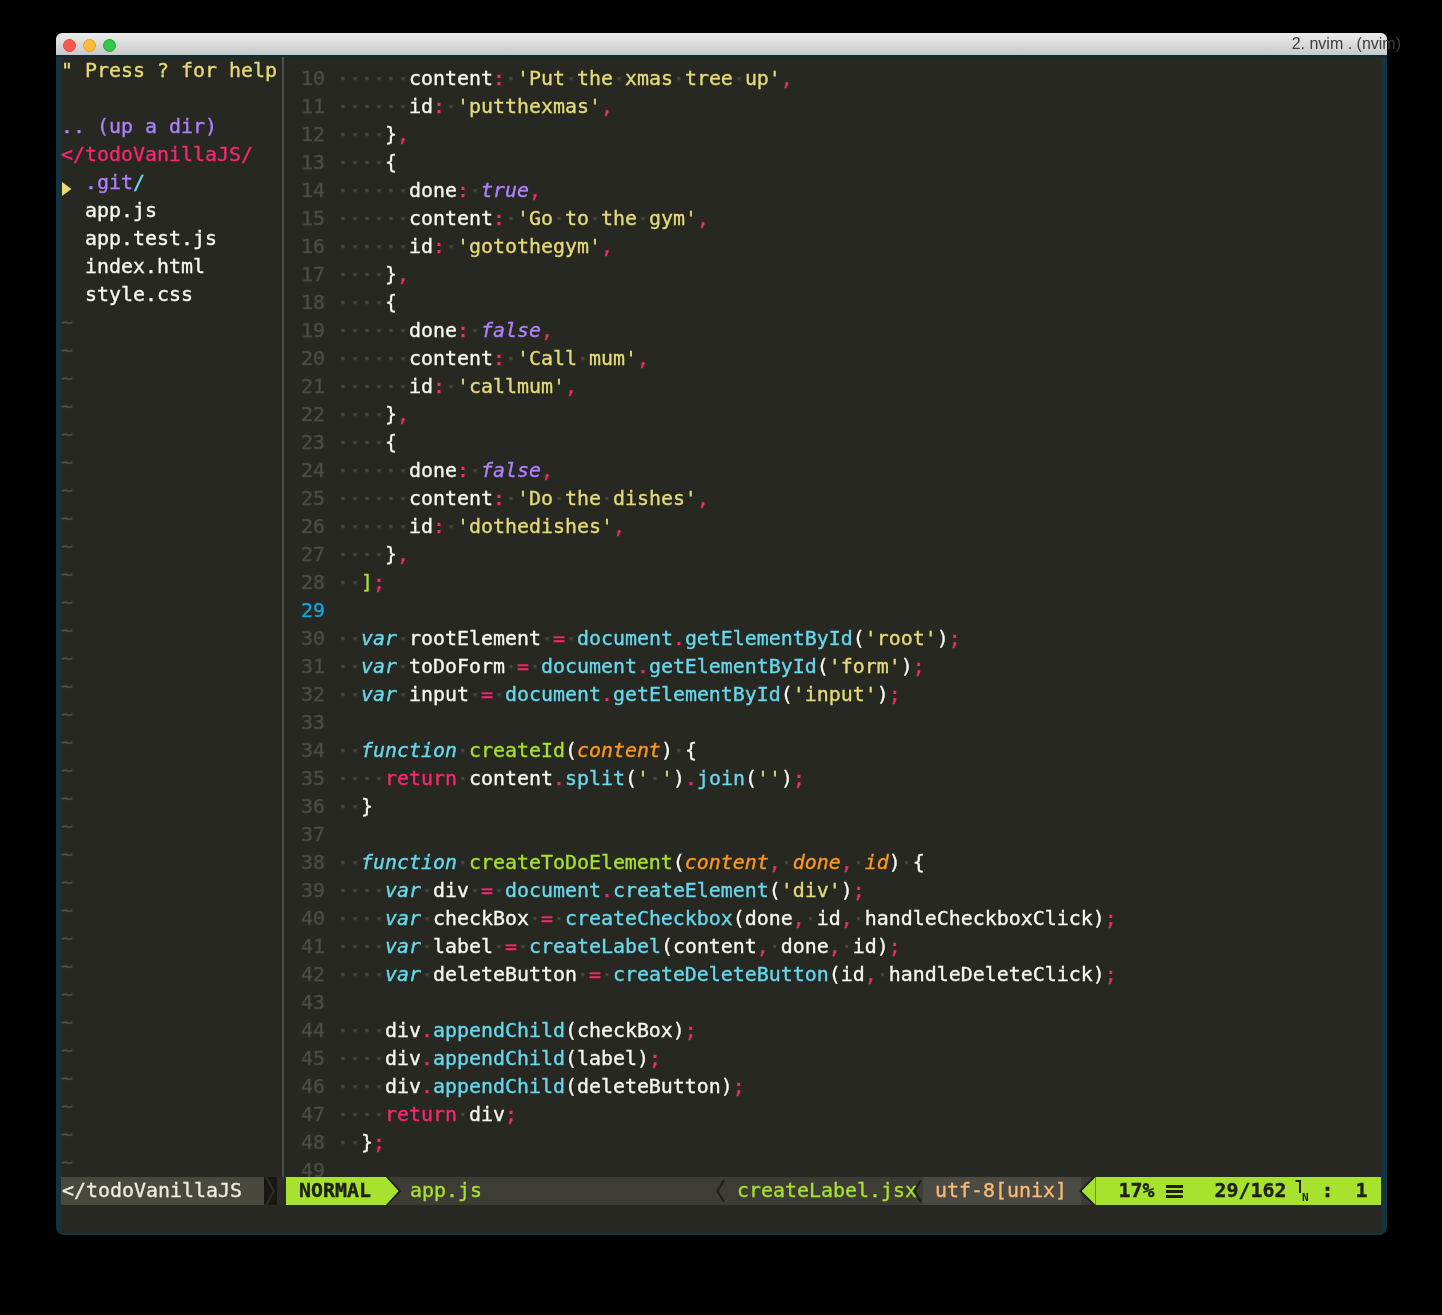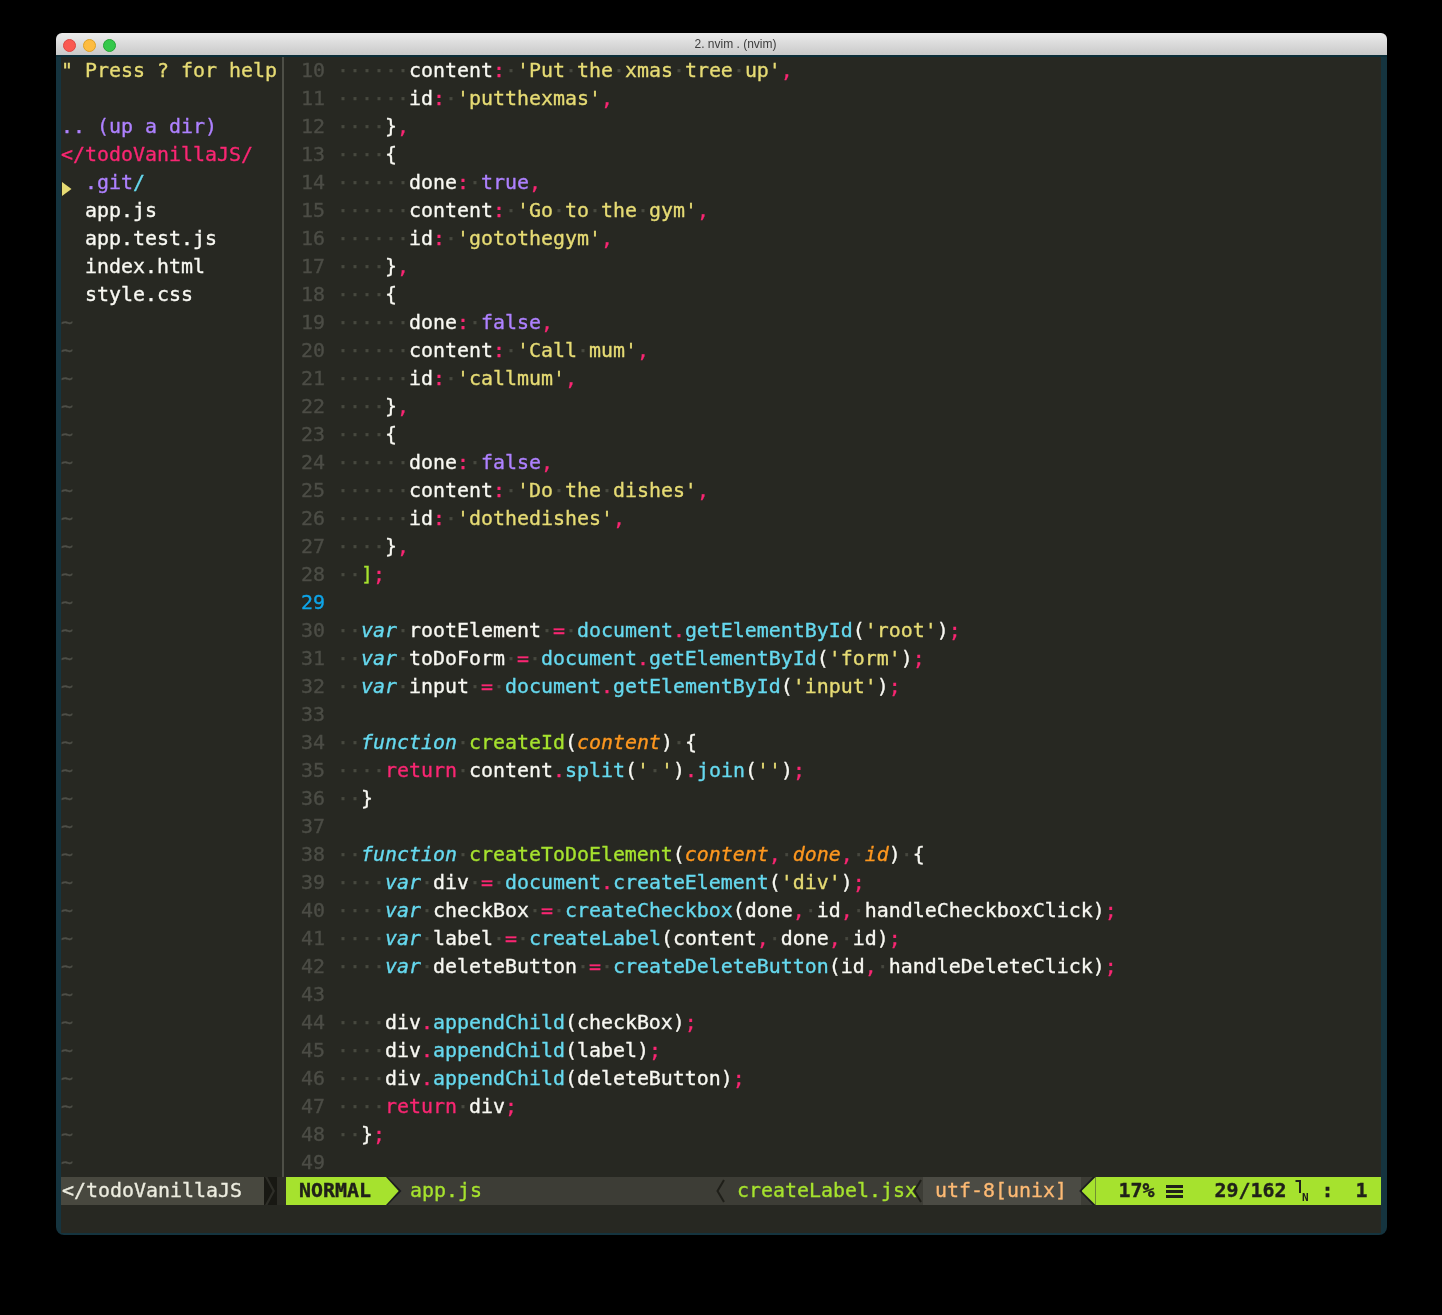--- a/index.html
+++ b/index.html
@@ -7,22 +7,22 @@
   body { font-family:"DejaVu Sans Mono", monospace; }
 
   #window { position:absolute; left:56px; top:33px; width:1331px; height:1202px;
             border-radius:6px 6px 8px 8px; }
 
   
   #titlebar { position:absolute; left:0; top:0; width:100%; height:22px;
               background:linear-gradient(#ececec, #dcdcdc 45%, #c9c9c9);
               border-radius:6px 6px 0 0; }
   #title-text { position:absolute; left:14px; top:0; width:100%; height:22px;
-                text-align:center; line-height:22px;
-                font-family:"Liberation Sans", sans-serif; font-size:12px; color:#3d3d3d; }
+                text-align:right; line-height:22px;
+                font-family:"Liberation Sans", sans-serif; font-size:16px; color:#3d3d3d; }
   .tl { position:absolute; top:5.5px; width:13px; height:13px; border-radius:50%; }
   #tl-close { left:7px;  background:#fa5951; border:0.5px solid #dd4741; }
   #tl-min   { left:27px; background:#fdbc40; border:0.5px solid #dfa123; }
   #tl-zoom  { left:47px; background:#34c84a; border:0.5px solid #24a334; }
 
   
   #terminal { position:absolute; left:0; top:22px; width:1331px; height:1180px; overflow:hidden;
               background:#15343f; border-radius:0 0 8px 8px; }
   #terminal::before { content:""; position:absolute; left:0; top:0; width:100%; height:2px;
                       background:#0c2e39; }
@@ -30,21 +30,21 @@
             background:#272822; font-size:19.93px; line-height:28px; white-space:pre;
             -webkit-text-stroke:0.35px currentColor; }
 
   
   .row { position:absolute; height:28px; white-space:pre; }
 
   
   .w  { color:#f8f8f2; }
   .p  { color:#f92672; }
   .y  { color:#e6db74; }
-  .u  { color:#ae81ff; }
+  .u  { color:#ae81ff;font-style:italic; }
   .c  { color:#66d9ef; }
   .ci { color:#66d9ef; font-style:italic; }
   .g  { color:#a6e22e; }
   .o  { color:#fd971f; font-style:italic; }
   .ws { color:#47483f; }
   .tilde { color:#4e4f48; }
   .help { color:#e6db74; }
   .updir { color:#ae81ff; }
   .root { color:#f92672; }
   .arrow { color:#e6db74; }
@@ -55,21 +55,21 @@
   #sidebar { position:absolute; left:0; top:0; width:216px; height:1120px; }
   .arrow-cell { display:inline-block; width:24px; height:28px; vertical-align:top;
                 position:relative; color:transparent; }
   .arrow-cell::after { content:""; position:absolute; left:1px; top:13px; width:9.5px; height:14px;
                        background:#e6db74; clip-path:polygon(0 0, 100% 50%, 0 100%); }
 
   #vsep { position:absolute; left:216px; top:0; width:12px; height:1120px; }
   #vsep::after { content:""; position:absolute; left:5px; top:0; width:2px; height:100%;
                  background:#4e4f47; }
 
-  #main { position:absolute; left:228px; top:0; width:1092px; height:824px; }
+  #main { position:absolute; left:228px; top:8px; width:1092px; height:824px; }
   .num { display:inline-block; width:36px; text-align:right; color:#4c4d46; }
   .num-cur { color:#0ea5e9; }
   .numgap { display:inline-block; width:12px; }
 
   
   #statusline { position:absolute; left:0; top:1120px; width:1320px; height:28px;
                 background:#272822; }
   .sl-text { position:absolute; top:0; height:28px; line-height:28px; }
 
   #sl-tree { position:absolute; left:0; top:0; width:203px; height:28px; background:#48483f; }

